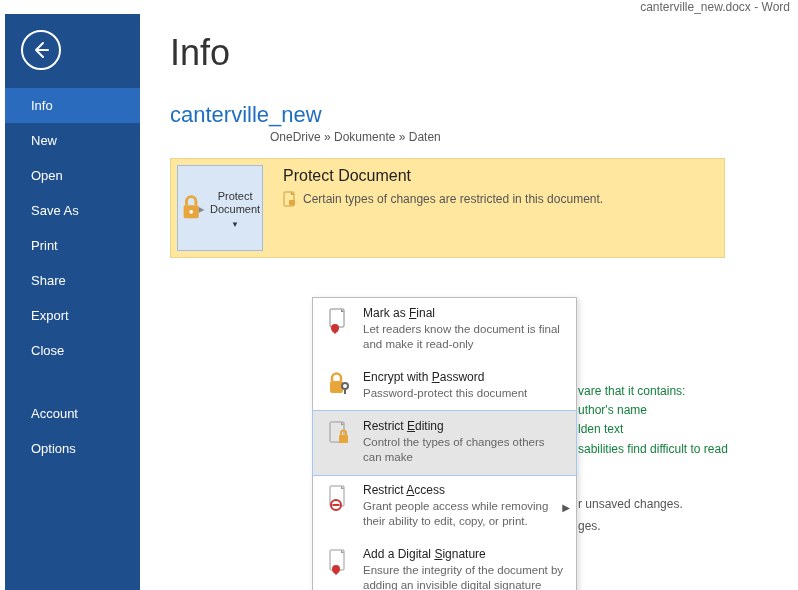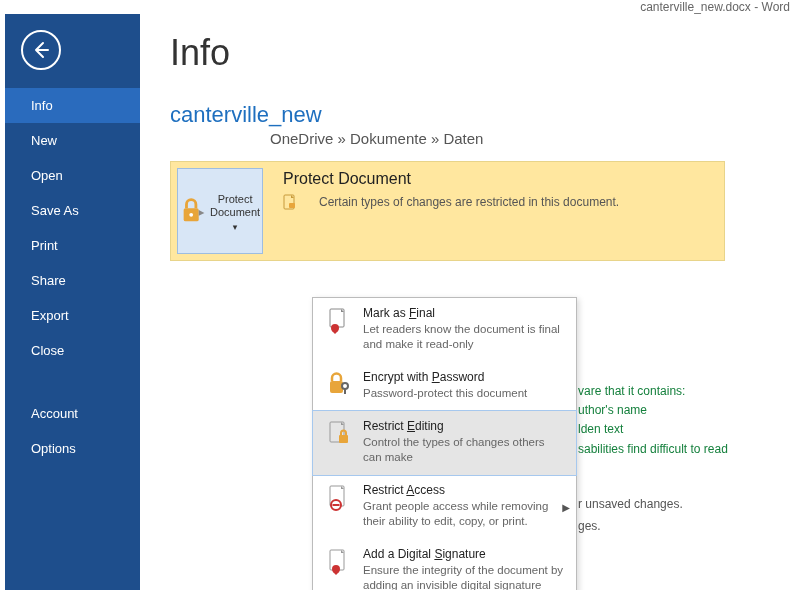--- a/index.html
+++ b/index.html
@@ -65,21 +65,21 @@
     font-weight: 300;
     color: #333;
     margin: 0 0 28px 0;
   }
   .doc-name {
     font-size: 22px;
     color: #1e6fbf;
     margin-bottom: 2px;
   }
   .doc-path {
-    font-size: 15px;
+    font-size: 12px;
     color: #555;
     margin-bottom: 14px;
     padding-left: 100px;
   }
   .protect-panel {
     display: flex;
     background: #ffe79f;
     border: 1px solid #e8d48a;
     width: 555px;
   }
@@ -102,21 +102,21 @@
   .protect-text {
     padding: 8px 14px;
   }
   .protect-text h3 {
     margin: 0 0 6px 0;
     font-size: 16px;
     font-weight: 400;
     color: #222;
   }
   .protect-text .line {
-    display:flex; align-items:center; gap:22px;
+    display:flex; align-items:center; gap:6px;
     font-size: 12px; color: #555;
   }
   .dropdown {
     position: absolute;
     left: 172px;
     top: 283px;
     width: 265px;
     background: #fff;
     border: 1px solid #bbb;
     box-shadow: 2px 2px 6px rgba(0,0,0,0.15);

